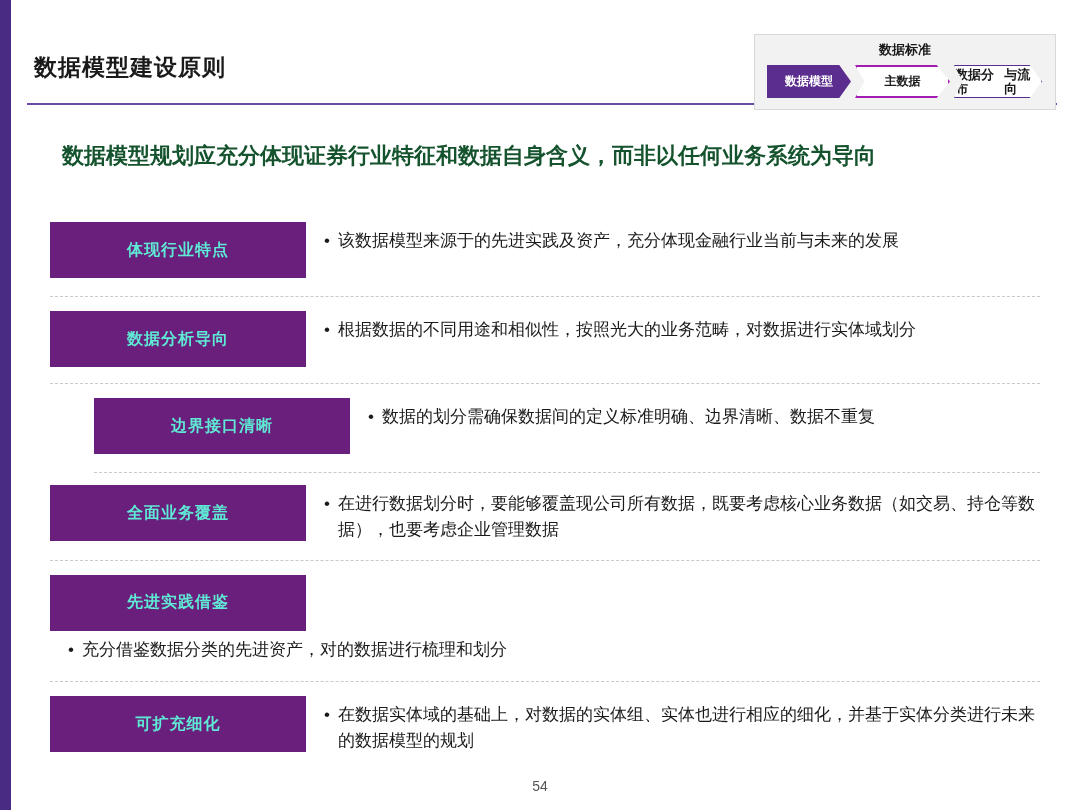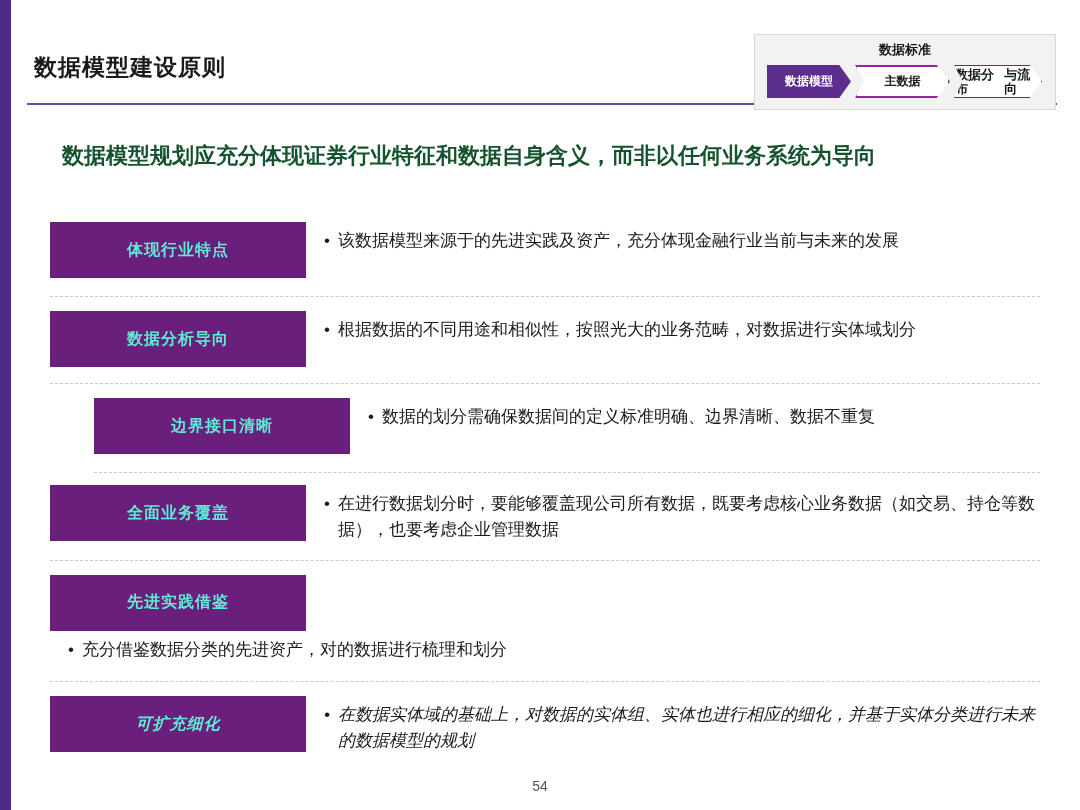--- a/index.html
+++ b/index.html
@@ -168,21 +168,21 @@
   }
   .bullet-text {
     flex: 1 1 auto;
   }
   
   .row.r1 { padding-bottom: 18px; margin-bottom: 0; }
   .row.r2 { padding-bottom: 16px; margin-bottom: 0; padding-top: 14px; }
   .row.r3 { padding-bottom: 18px; margin-bottom: 0; padding-top: 14px; margin-left: 44px; }
   .row.r4 { padding-bottom: 16px; margin-bottom: 0; padding-top: 12px; }
   .row.r5 { padding-bottom: 18px; margin-bottom: 0; padding-top: 14px; flex-direction: column; }
-  .row.r6 { padding-bottom: 0; margin-bottom: 0; padding-top: 14px; font-style: italic; }
+  .row.r6 { padding-bottom: 0; margin-bottom: 0; padding-top: 14px; }
   
   .page-number {
     position: absolute;
     left: 0;
     top: 778px;
     width: 1080px;
     text-align: center;
     font-size: 14px;
     color: #555555;
   }

